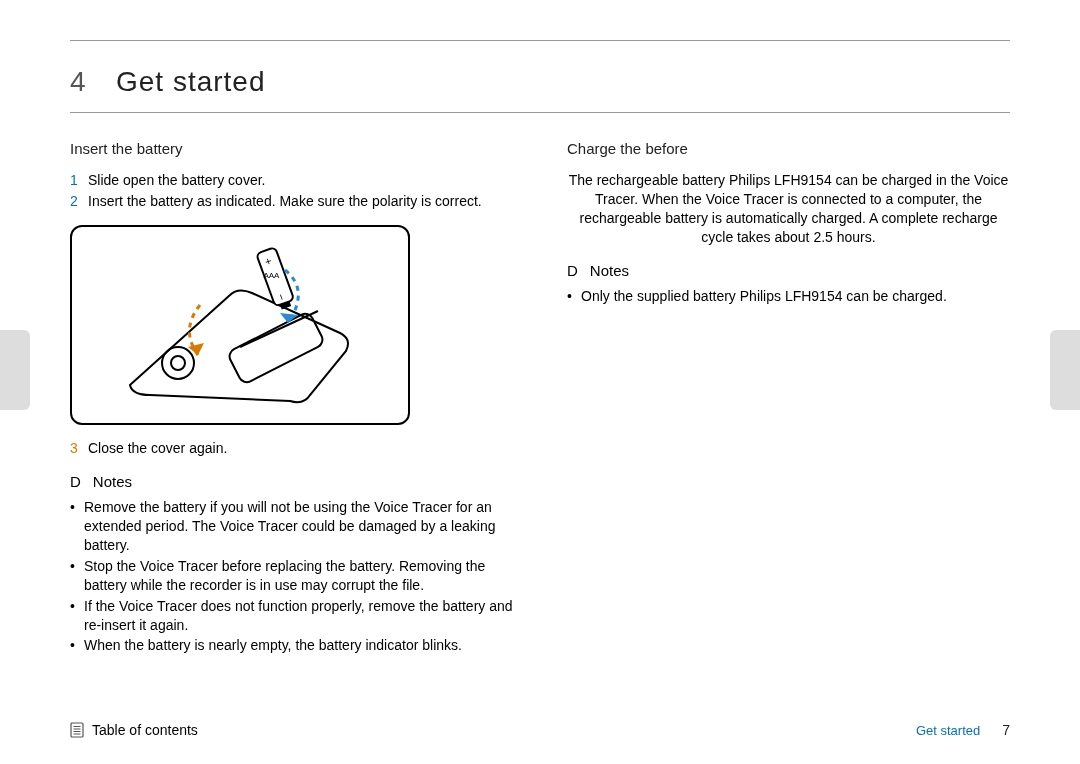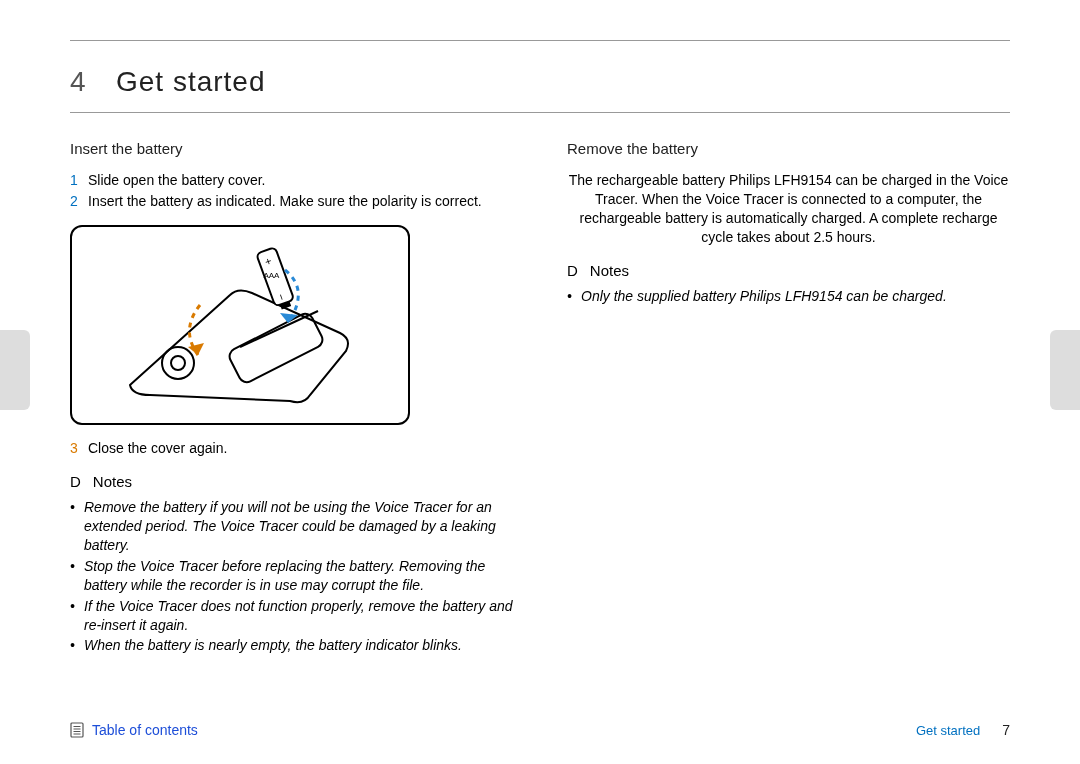--- a/index.html
+++ b/index.html
@@ -63,35 +63,35 @@
     padding: 8px;
   }
   .notes-head {
     display: flex;
     align-items: baseline;
     gap: 12px;
     margin: 14px 0 6px 0;
     font-size: 15px;
   }
   .note-sym { font-weight: 400; }
-  .bullets { list-style: none; padding-left: 0; font-style: italic; }
+  .bullets { list-style: none; padding-left: 0; }
   .bullets > li { display: flex; margin-bottom: 2px; }
   .bullets > li::before { content: "•"; width: 14px; flex-shrink: 0; }
   .bullet-text { flex: 1; }
   .footer {
     position: absolute;
     left: 70px;
     right: 70px;
     bottom: 26px;
     display: flex;
     justify-content: space-between;
     align-items: center;
     font-size: 14px;
   }
-  .foot-left { display: flex; align-items: center; gap: 8px; color: #1d4ed8; }
+  .foot-left { display: flex; align-items: center; gap: 8px; color: #000000; }
   .toc-icon svg { display: block; }
   .foot-right { display: flex; align-items: baseline; gap: 22px; }
   .foot-link { color: #0070c0; font-size: 13px; }
   .page-num { color: #222; }
   .side-tab {
     position: absolute;
     top: 330px;
     width: 30px;
     height: 80px;
     background: #ddd;
@@ -181,21 +181,21 @@
         <li>
             <span class="bullet-text">If the Voice Tracer does not function properly, remove the battery and re-insert it again.</span>
           </li>
         <li>
             <span class="bullet-text">When the battery is nearly empty, the battery indicator blinks.</span>
           </li>
       </ul>
     </div>
 
     <div class="col">
-      <div class="subhead">Remove the battery</div>
+      <div class="subhead">Charge the before</div>
       <div class="para">The rechargeable battery Philips LFH9154 can be charged in the Voice Tracer. When the Voice Tracer is connected to a computer, the rechargeable battery is automatically charged. A complete recharge cycle takes about 2.5 hours.</div>
 
       <div class="notes-head">
         <span class="note-sym">D</span>
         <span>Notes</span>
       </div>
       <ul class="bullets">
         <li>
             <span class="bullet-text">Only the supplied battery Philips LFH9154 can be charged.</span>
           </li>

